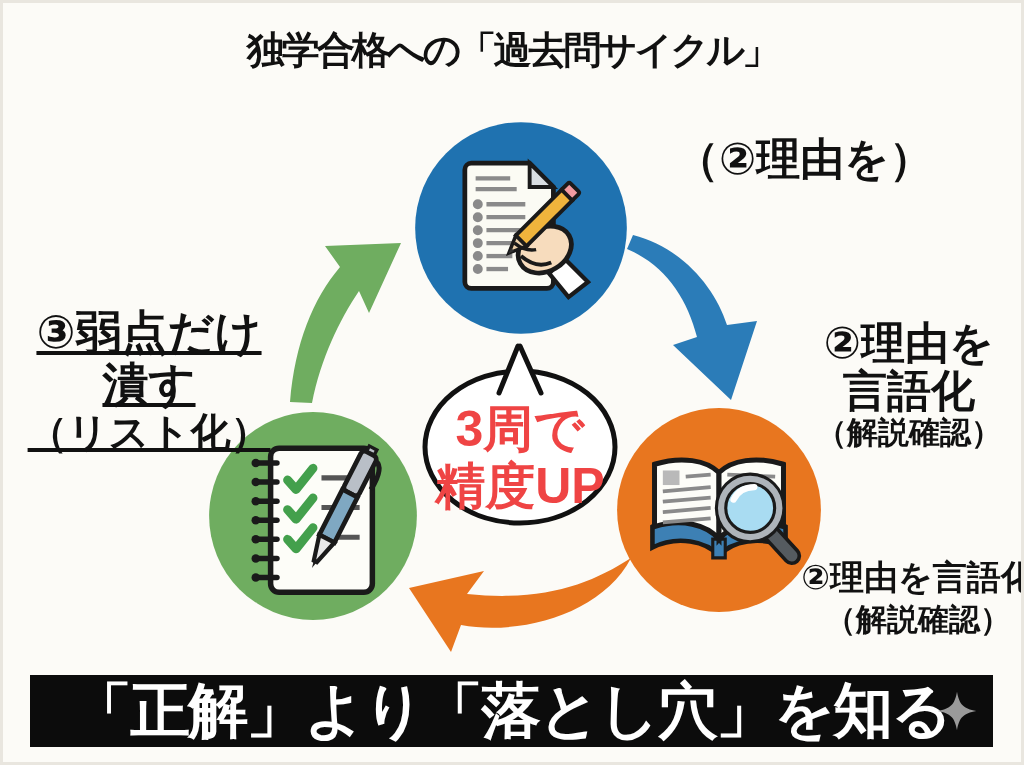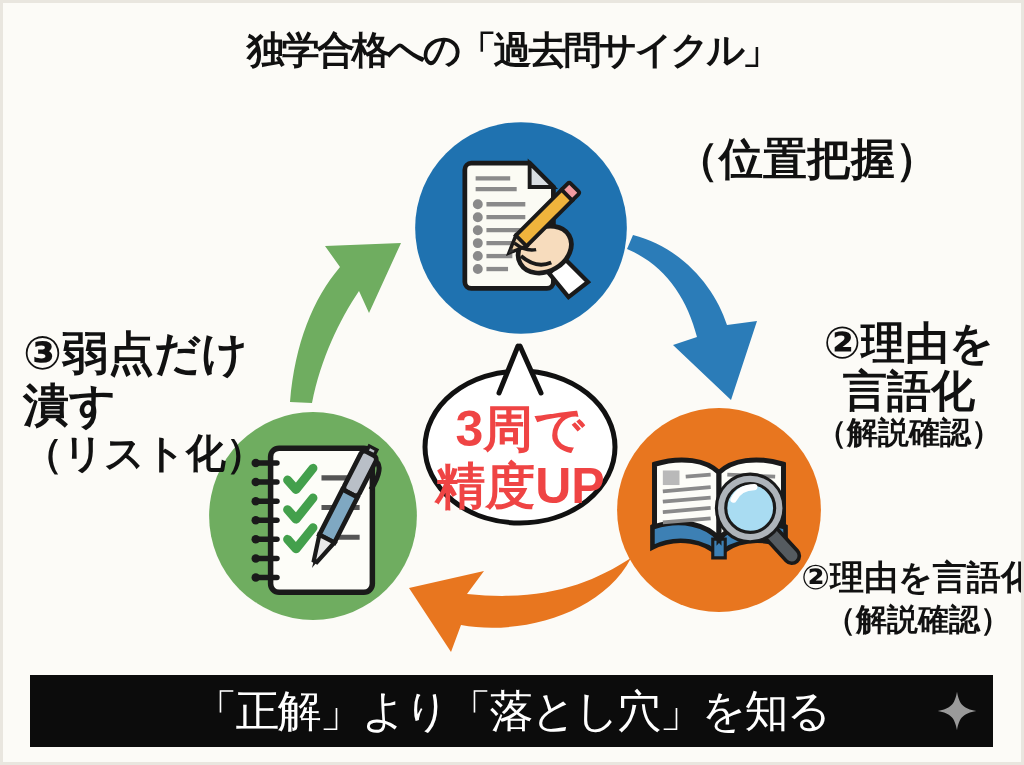--- a/index.html
+++ b/index.html
@@ -17,31 +17,31 @@
   .circle-step2{left:612px;top:403px;width:208px;height:208px;}
   .circle-step3{left:204px;top:407px;width:212px;height:212px;}
   .overlay{position:absolute;left:0;top:0;pointer-events:none;}
   .lbl{position:absolute;font-weight:900;color:#111;}
   .lbl-step1{left:646px;top:132px;font-size:47px;line-height:1.1;}
   .lbl-step1 .ln2{font-size:44px;padding-left:26px;}
   .lbl-step2{left:792px;top:316px;width:228px;text-align:center;font-size:44px;line-height:1.1;}
   .lbl-step2 .ln3{font-size:31px;}
   .lbl-step2b{left:790px;top:552px;width:250px;text-align:center;font-size:34px;line-height:1.32;}
   .lbl-step2b .ln2{font-size:31px;}
-  .lbl-step3{left:20px;top:325px;width:252px;text-align:left;font-size:46px;line-height:1.12;}
+  .lbl-step3{left:20px;top:304px;width:252px;text-align:center;font-size:46px;line-height:1.12;text-decoration:underline;}
   .lbl-step3 .ln3{font-size:40px;}
   .bubble-text{
     position:absolute;left:422px;top:398px;width:190px;text-align:center;
     font-size:50px;font-weight:900;line-height:1.14;color:#ef4444;
   }
   .footer{
     position:absolute;left:27px;top:672px;width:963px;height:72px;background:#0c0c0c;
     display:flex;align-items:center;justify-content:center;
   }
-  .footer-text{color:#ffffff;font-size:44px;font-weight:400;letter-spacing:-2px;text-align:center;}
+  .footer-text{color:#ffffff;font-size:60px;font-weight:700;letter-spacing:-2px;text-align:center;}
   .sparkle{position:absolute;right:14px;top:14px;width:44px;height:44px;}
 </style>
 </head>
 <body>
 
 <div class="canvas">
 
   <div class="title">独学合格への「過去問サイクル」</div>
 
   <svg class="circle circle-step1" viewBox="0 0 100 100">
@@ -158,21 +158,21 @@
       <path d="M538 390 L517 343" stroke="#111" stroke-width="5" fill="none" stroke-linecap="round"></path>
     </g>
   </svg>
 
   <div class="bubble-text">
     <div>3周で</div>
     <div>精度UP</div>
   </div>
 
   <div class="lbl lbl-step1">
-    <div class="ln2">（位置把握）</div>
+    <div class="ln2">（②理由を）</div>
   </div>
 
   <div class="lbl lbl-step2">
     <div class="ln1">②理由を</div>
     <div class="ln2">言語化</div>
     <div class="ln3">（解説確認）</div>
   </div>
 
   <div class="lbl lbl-step2b">
     <div class="ln1">②理由を言語化</div>

